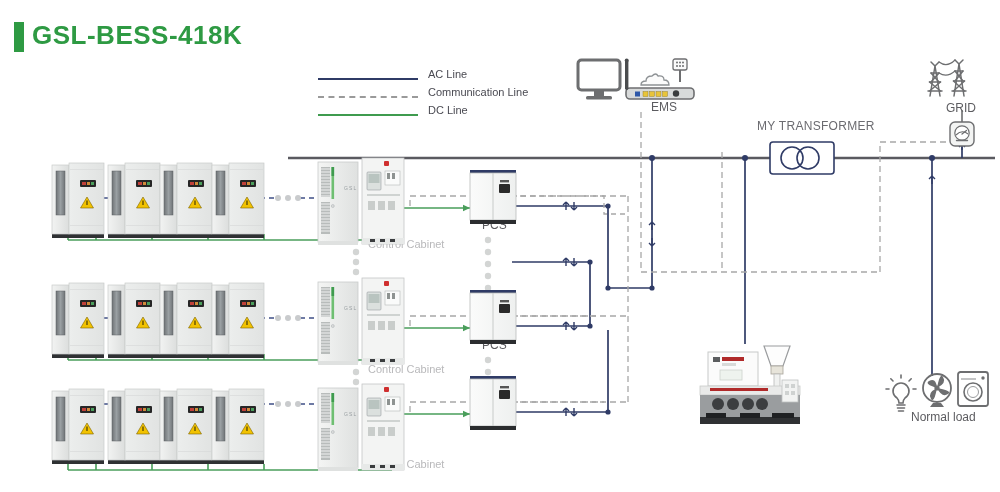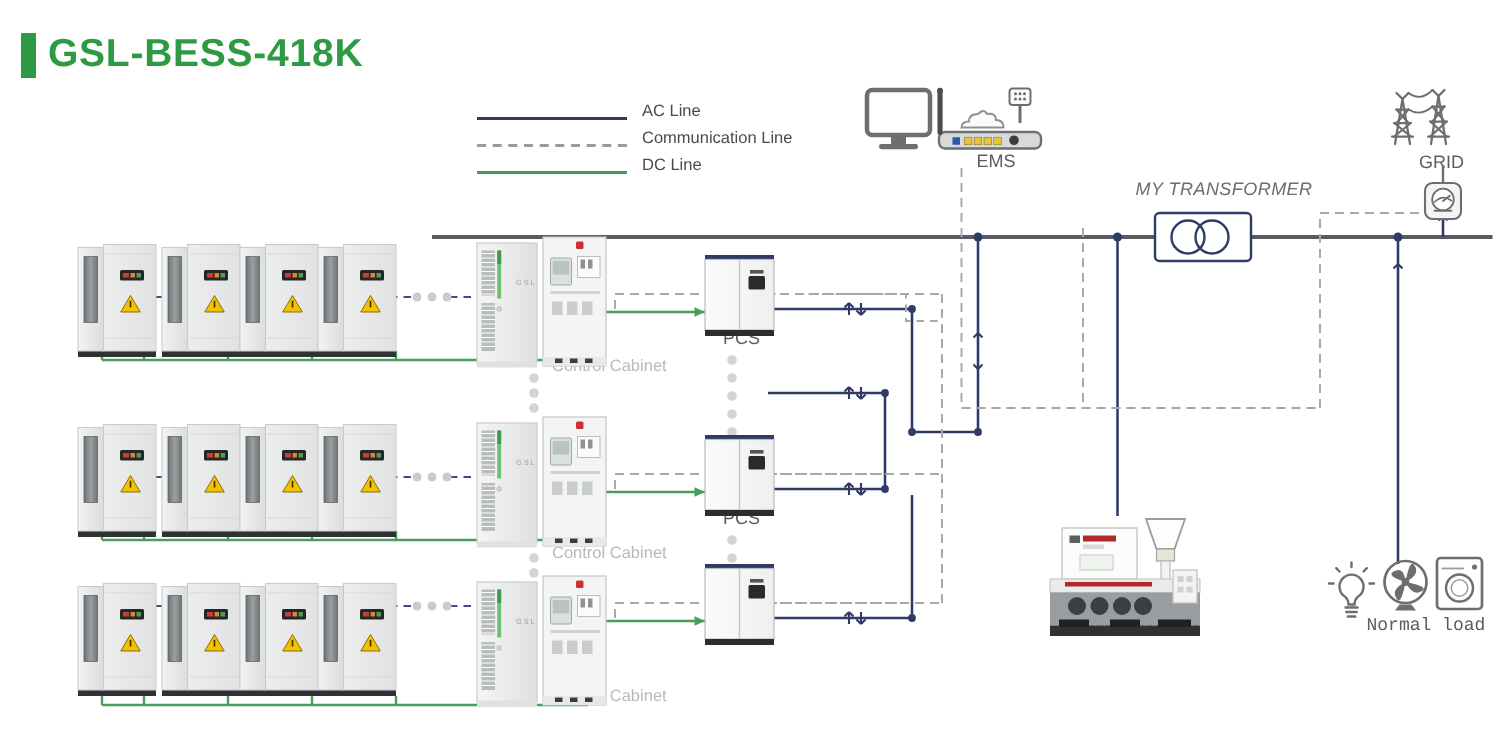--- a/index.html
+++ b/index.html
@@ -15,29 +15,29 @@
   .legend{position:absolute;left:318px;top:64px;}
   .legend-row{display:flex;align-items:flex-end;height:16px;margin-bottom:2px;}
   .legend-swatch{width:100px;height:0;border-top:2px solid #2f3b66;margin-right:10px;}
   .legend-swatch.dc{border-top:2px solid #3f9b4f;}
   .legend-swatch.comm{border-top:2px dashed #9a9a9a;}
   .legend-label{font-size:11px;color:#4a4a52;white-space:nowrap;}
 
   .cap{position:absolute;font-size:11px;color:#6f6f72;white-space:nowrap;}
   .cap.ems{left:623px;top:100px;font-size:12px;color:#5c5c60;margin-left:28px;}
   .cap.grid{left:946px;top:101px;font-size:12px;color:#5c5c60;}
-  .cap.xfmr{left:757px;top:119px;font-size:12px;color:#6b6b70;letter-spacing:.3px;font-style:italic;}
+  .cap.xfmr{left:757px;top:119px;font-size:12px;color:#6b6b70;letter-spacing:.3px;}
   .cap.pcs1{left:482px;top:218px;font-size:12px;color:#5c5c60;}
   .cap.pcs2{left:482px;top:338px;font-size:12px;color:#5c5c60;}
   .cap.pcs3{left:482px;top:418px;font-size:12px;color:#5c5c60;}
   .cap.cc1{left:368px;top:238px;color:#b9b9bb;}
   .cap.cc2{left:368px;top:363px;color:#b9b9bb;}
   .cap.cc3{left:368px;top:458px;color:#b9b9bb;}
   .cap.impload{left:713px;top:410px;font-size:12px;color:#5c5c60;}
-  .cap.normload{left:911px;top:410px;font-size:12px;color:#5c5c60;font-family:Liberation Mono, monospace;}
+  .cap.normload{left:911px;top:410px;font-size:12px;color:#5c5c60;}
 </style>
 </head>
 <body>
 
 <div id="stage">
 
   <div class="title-bar"></div>
   <div class="title-text">GSL-BESS-418K</div>
 
   <div class="legend">

